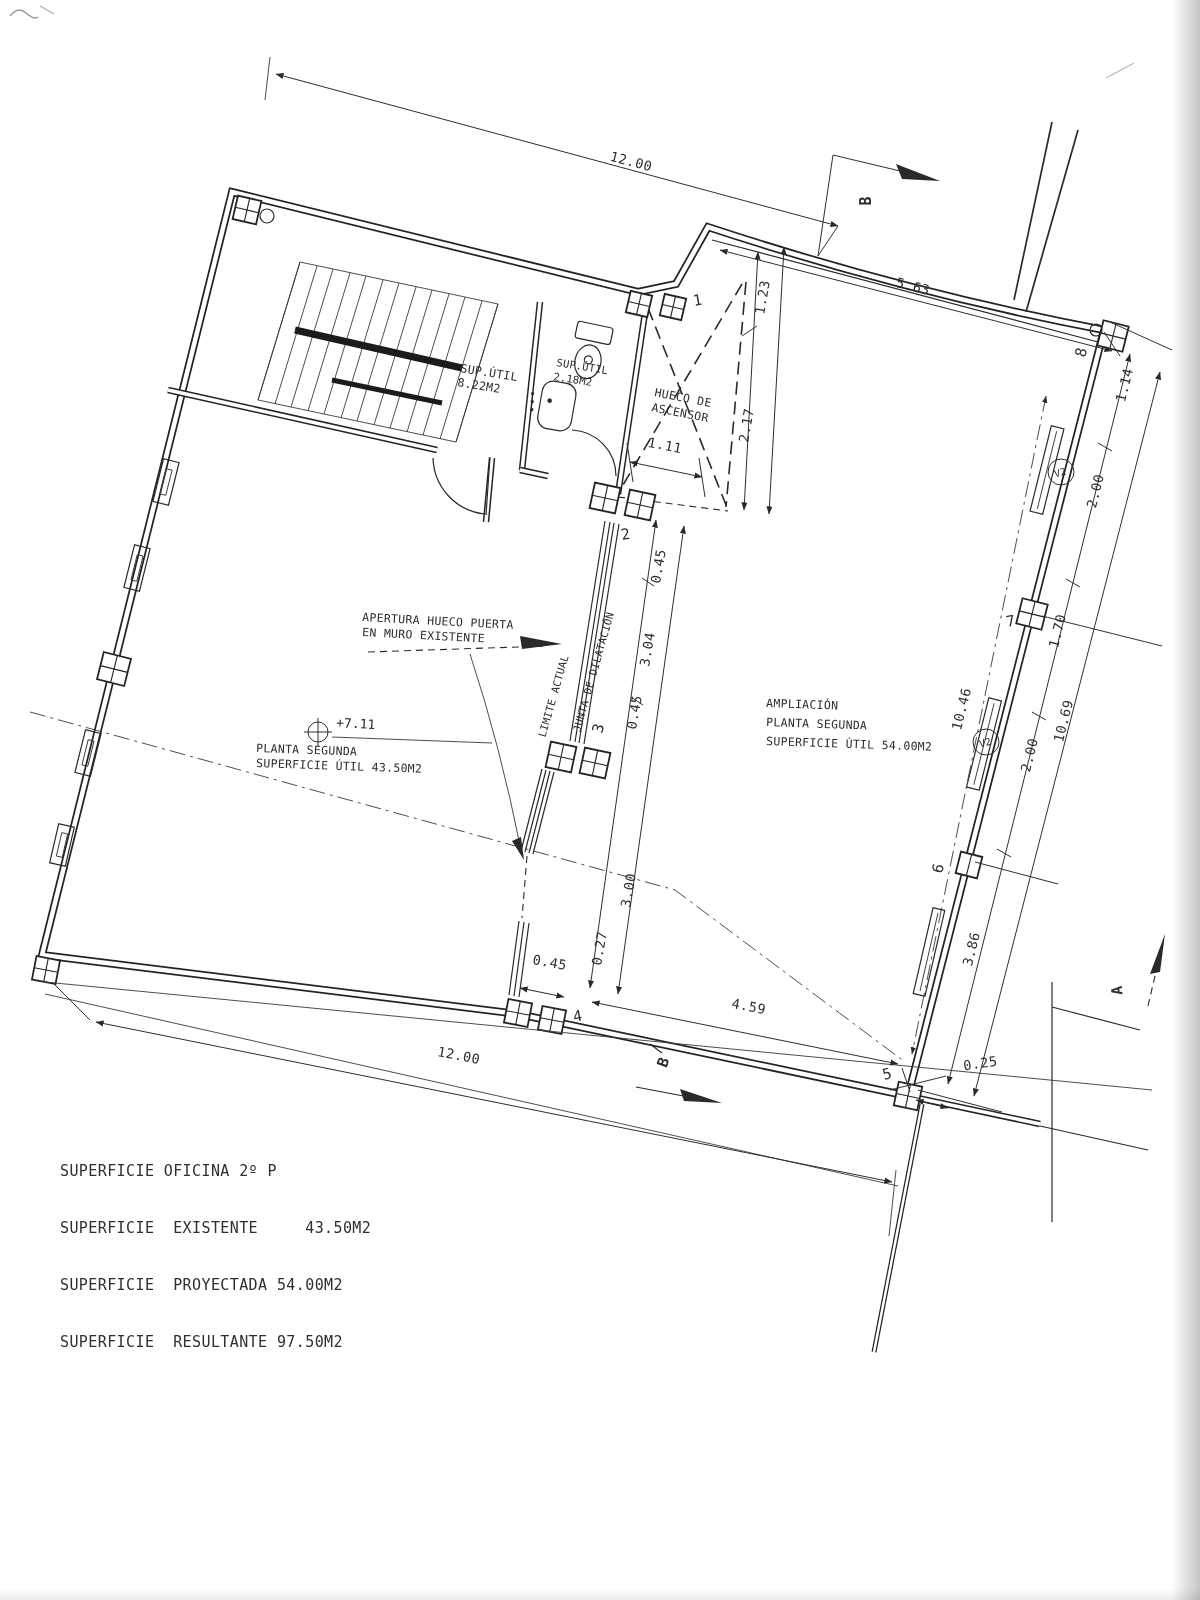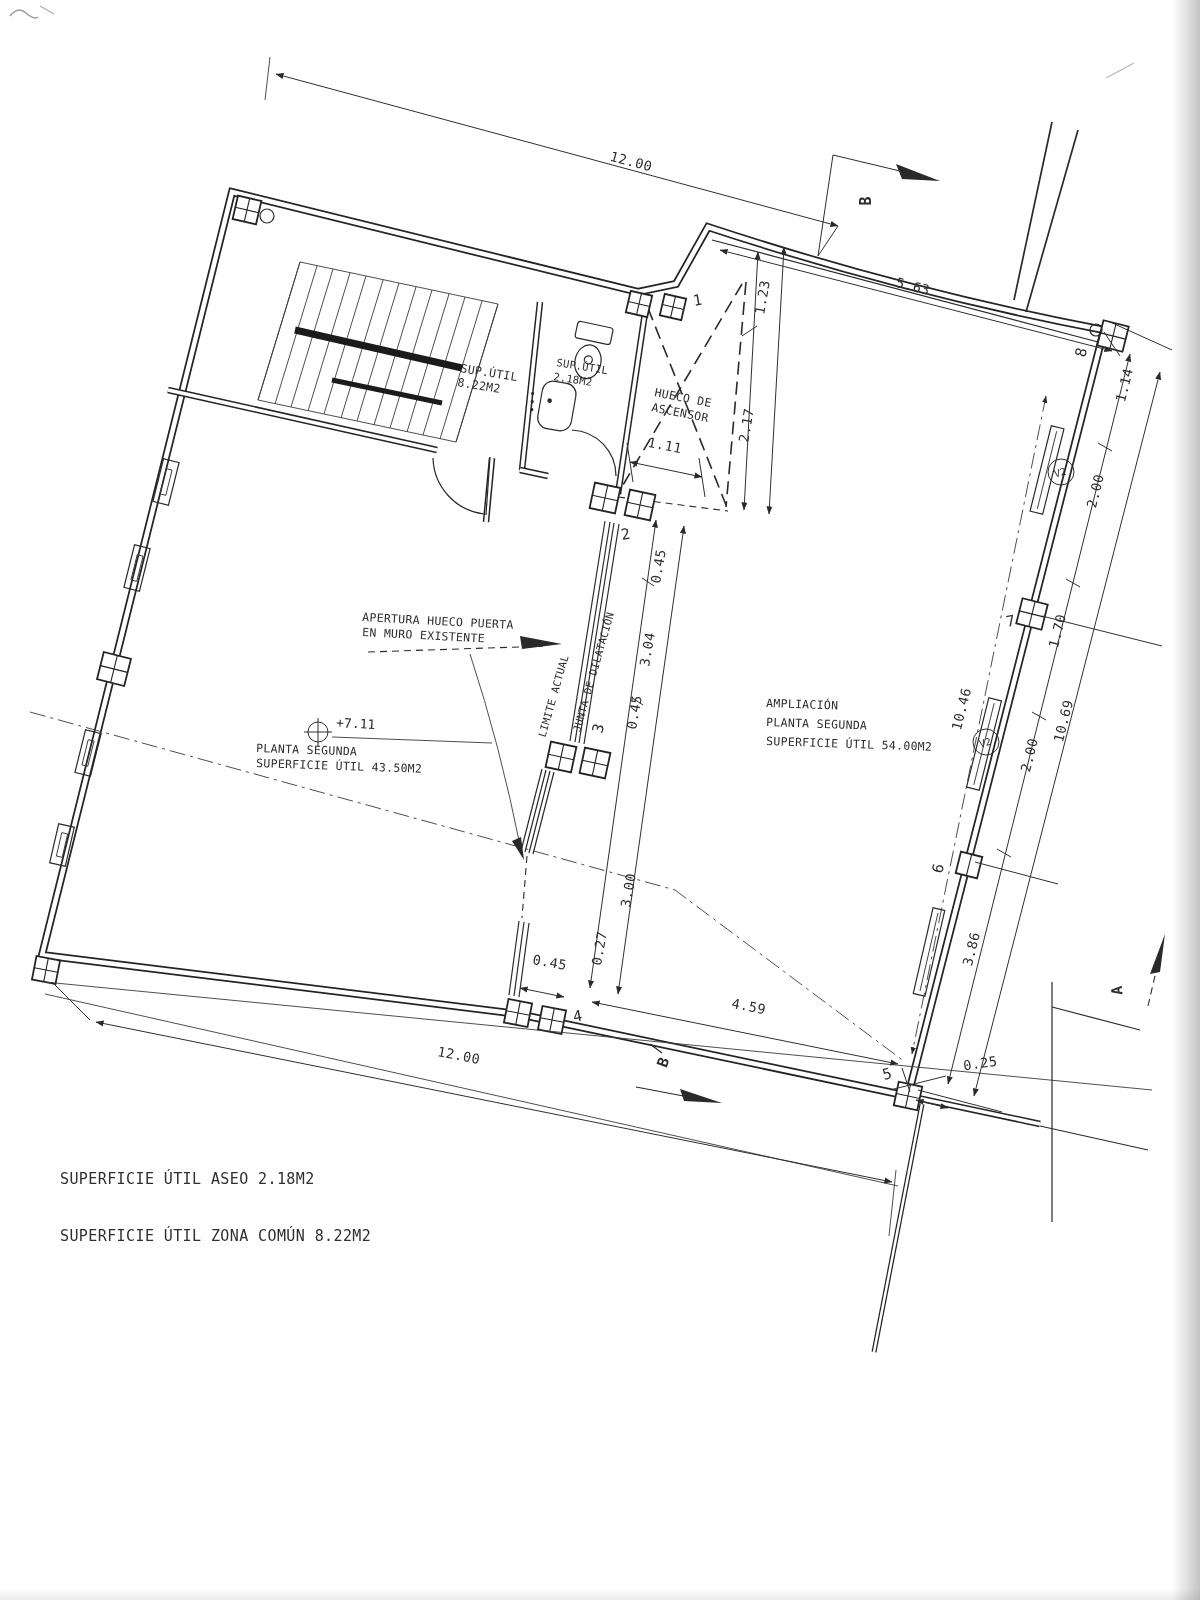--- a/index.html
+++ b/index.html
@@ -355,23 +355,25 @@
   <g>
     <text class="lbl" x="362" y="621" transform="rotate(3 362 621)">APERTURA HUECO PUERTA</text>
     <text class="lbl" x="362" y="636" transform="rotate(3 362 636)">EN MURO EXISTENTE</text>
     <text class="lblsm" x="557" y="697" text-anchor="middle" transform="rotate(-74 557 697)">LIMITE ACTUAL</text>
     <text class="lblsm" x="597" y="673" text-anchor="middle" transform="rotate(-74 597 673)">JUNTA DE DILATACIÓN</text>
     <text style="font-size:13px" x="336" y="727" transform="rotate(3 336 727)">+7.11</text>
   </g>
 </svg>
 
 <div class="summary">
-  <div class="grp2">
-    <div>SUPERFICIE ÚTIL ASEO 2.18M2</div>
-    <div>SUPERFICIE ÚTIL ZONA COMÚN 8.22M2</div>
+  <div class="grp1">
+    <div>SUPERFICIE OFICINA 2º P</div>
+    <div>SUPERFICIE  EXISTENTE     43.50M2</div>
+    <div>SUPERFICIE  PROYECTADA 54.00M2</div>
+    <div>SUPERFICIE  RESULTANTE 97.50M2</div>
   </div>
   
 </div>
 
 <div class="edge-right"></div>
 <div class="edge-bottom"></div>
 
 </div>
 
 </body></html>

